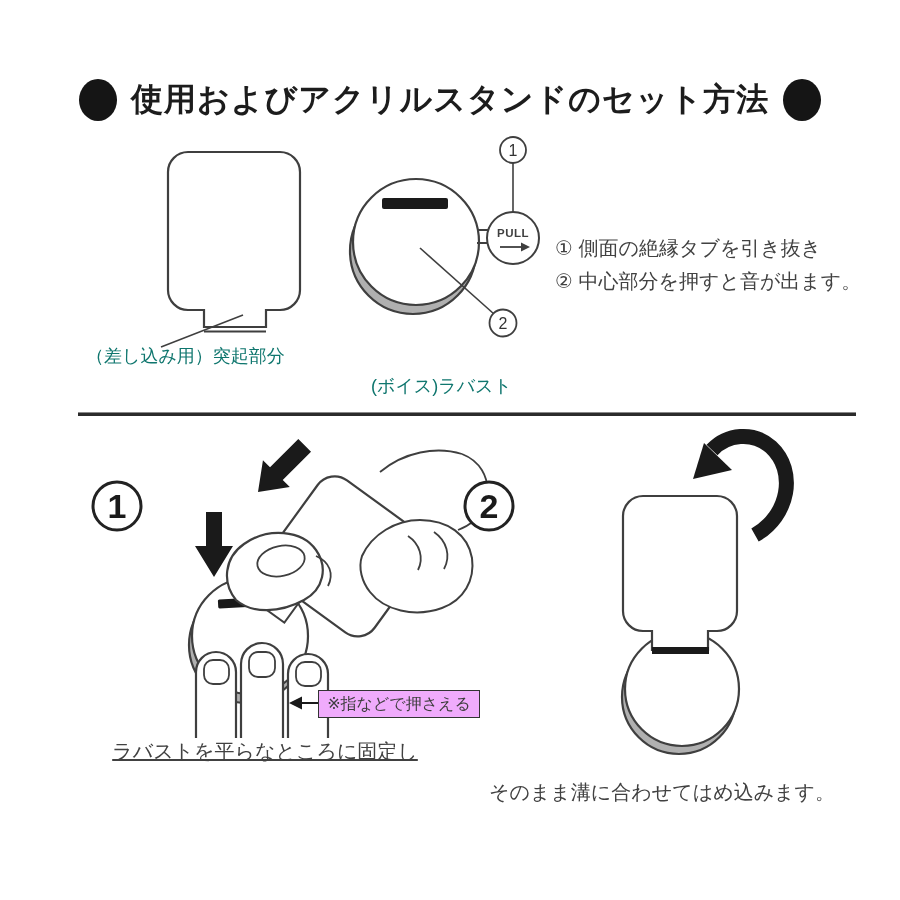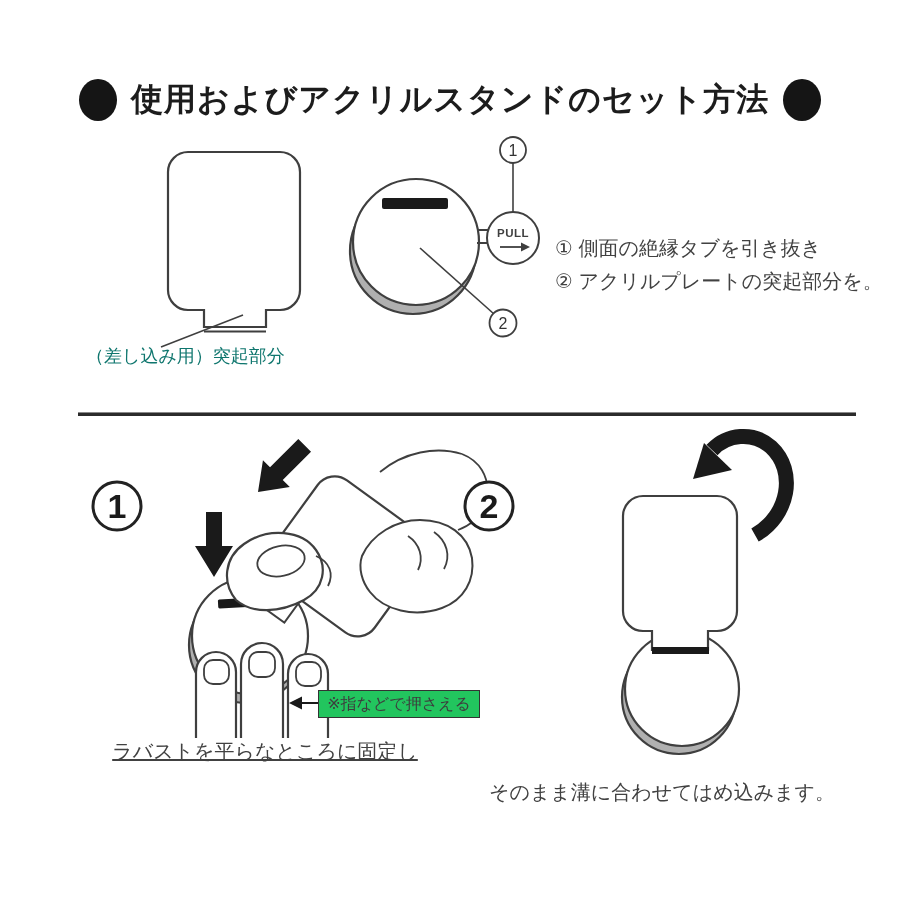--- a/index.html
+++ b/index.html
@@ -17,21 +17,21 @@
   #strap-label{left:371px;top:374px;}
   #instr{left:555px;top:222px;font-size:20px;line-height:33px;color:#414141;white-space:nowrap;margin-top:10px;}
   
   #divider{left:78px;top:412px;width:778px;height:3px;background:#2b2b2b;border-top:1px solid #8a8a8a;}
   
   .caption{font-size:20px;line-height:30px;color:#414141;text-align:center;}
   #step1-caption{left:95px;top:736px;width:340px;text-decoration:underline;}
   #step2-caption{left:478px;top:777px;width:368px;}
   
   #note-box{left:318px;top:690px;width:160px;height:26px;border:1.5px solid #333;
-            font-size:16px;color:#3d3d3d;text-align:center;line-height:26px;background:#22c55e;}
+            font-size:16px;color:#3d3d3d;text-align:center;line-height:26px;background:#f0abfc;}
   svg{position:absolute;left:0;top:0;}
   svg text{font-family:"Liberation Sans","DejaVu Sans",sans-serif;}
 </style>
 </head>
 <body>
 
 <div id="page">
 
   <svg width="900" height="900" viewBox="0 0 900 900">
 
@@ -121,24 +121,25 @@
     </g>
   </svg>
 
   <div class="abs" id="title-row">
     <div class="title-dot"></div>
     <div id="title-text">使用およびアクリルスタンドのセット方法</div>
     <div class="title-dot"></div>
   </div>
 
   <div class="abs lbl" id="pointer-label">（差し込み用）突起部分</div>
+  <div class="abs lbl" id="strap-label">(ボイス)ラバスト</div>
 
   <div class="abs" id="instr">
     <div>① 側面の絶縁タブを引き抜き</div>
-    <div>② アクリルプレートの突起部分を。</div>
+    <div>② 中心部分を押すと音が出ます。</div>
   </div>
 
   <div class="abs" id="divider"></div>
 
   <div class="abs" id="note-box">※指などで押さえる</div>
 
   <div class="abs caption" id="step1-caption">
     <div>ラバストを平らなところに固定し</div>
   </div>
 

